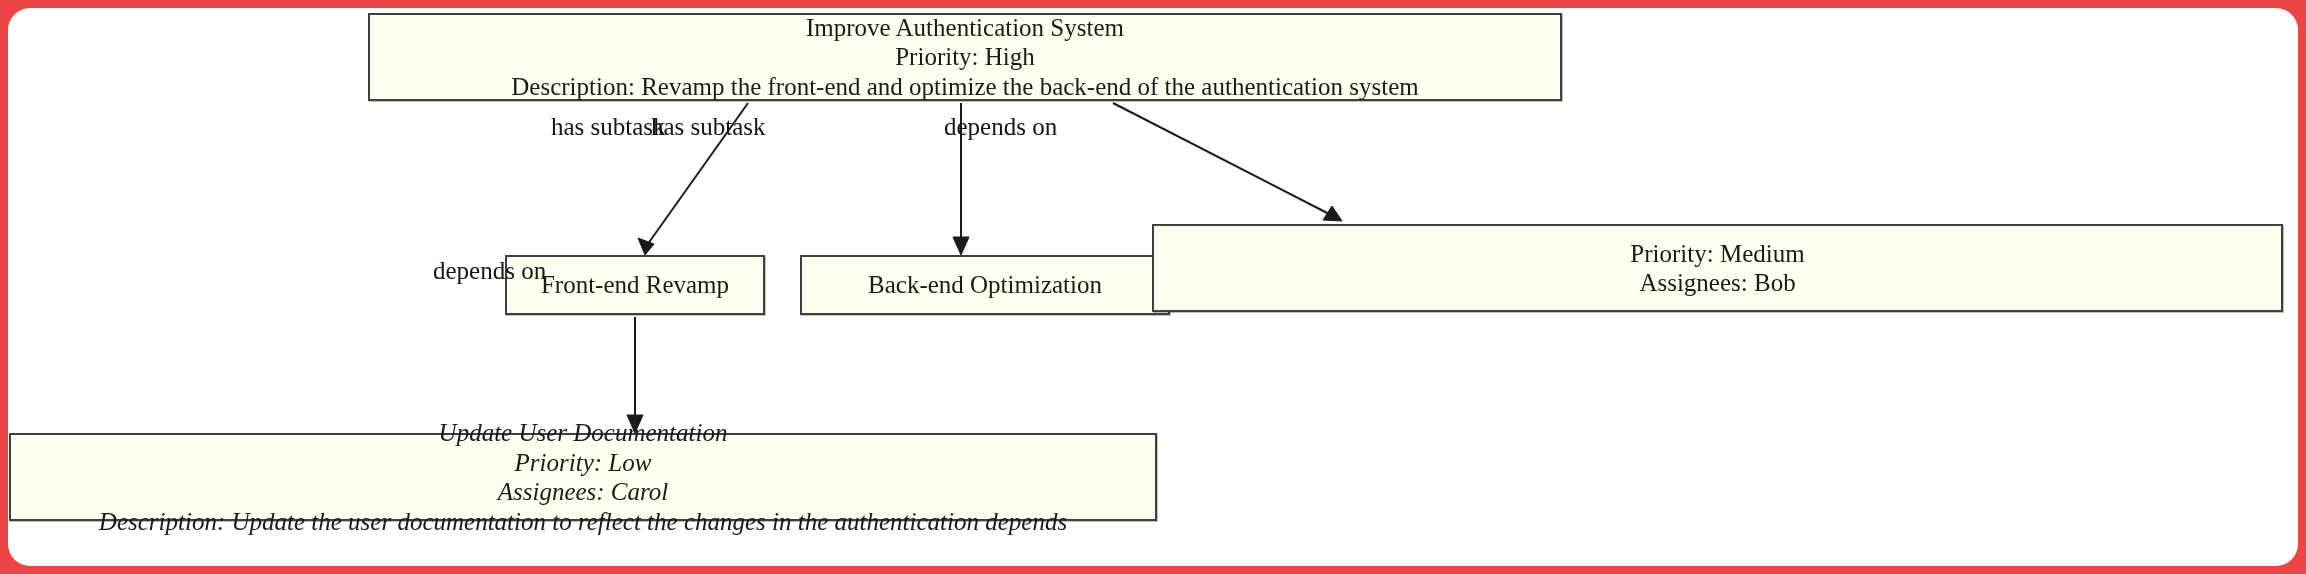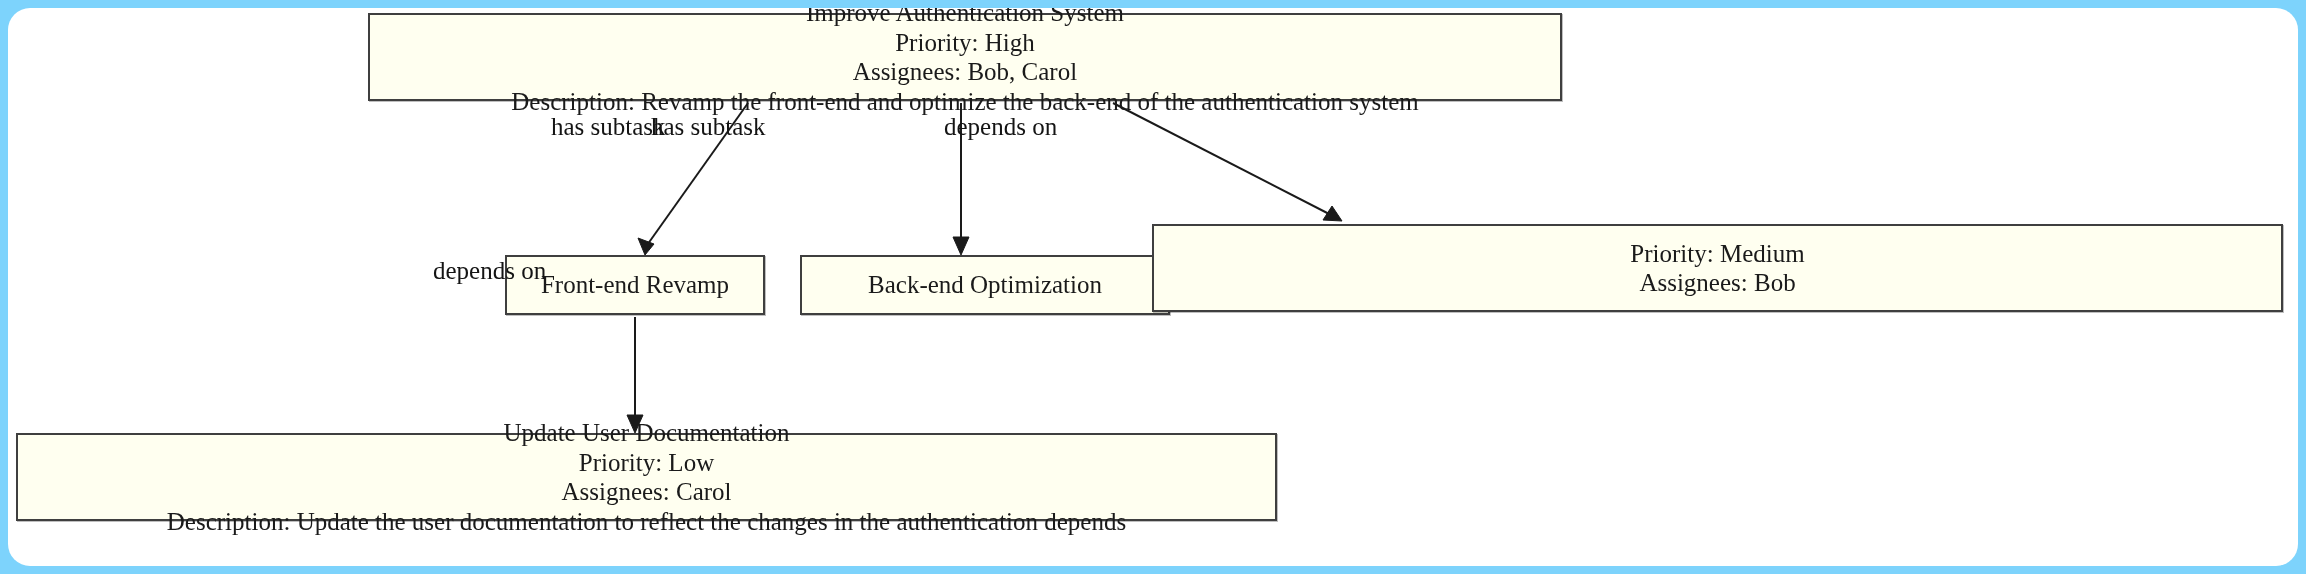--- a/index.html
+++ b/index.html
@@ -9,21 +9,21 @@
     background: #ebebe3;
     width: 2306px;
     height: 574px;
     overflow: hidden;
     font-family: "Liberation Serif", "DejaVu Serif", serif;
   }
   #page {
     position: relative;
     width: 2306px;
     height: 574px;
-    background: #7dd3fc;
+    background: #ef4444;
   }
   #canvas {
     position: absolute;
     left: 8px;
     top: 8px;
     width: 2290px;
     height: 558px;
     background: #ffffff;
     border-radius: 22px;
     overflow: hidden;
@@ -69,21 +69,21 @@
     pointer-events: none;
   }
   svg.edges path, svg.edges line { stroke: #1a1a1a; stroke-width: 2; fill: none; }
   svg.edges polygon { fill: #1a1a1a; stroke: #1a1a1a; stroke-width: 1; }
 
   
   #node-improve-auth      { left: 360px;  top: 5px;   width: 1194px; height: 88px; }
   #node-frontend-revamp   { left: 497px;  top: 247px; width: 260px;  height: 60px; }
   #node-backend-opt       { left: 792px;  top: 247px; width: 370px;  height: 60px; }
   #node-integrate-billing { left: 1144px; top: 216px; width: 1131px; height: 88px; }
-  #node-update-docs       { left: 8px;    top: 425px; width: 1261px; height: 88px; }
+  #node-update-docs       { left: 1px;    top: 425px; width: 1148px; height: 88px; font-style: italic; }
 
   
   #label-has-subtask-1 { left: 543px;  top: 105px; }
   #label-has-subtask-2 { left: 643px;  top: 105px; }
   #label-depends-on-1  { left: 936px;  top: 105px; }
   #label-depends-on-2  { left: 425px;  top: 249px; }
 </style>
 </head>
 <body>
 
@@ -110,21 +110,20 @@
 
         <g>
           <path d="M 627,309 L 627,416"></path>
           <polygon points="627,425 619,407 635,407"></polygon>
         </g>
       </svg>
 
       <div class="node" id="node-improve-auth">
         <span class="line">Improve Authentication System</span>
         <span class="line">Priority: High</span>
-        <span class="line">Assignees: Bob, Carol</span>
         <span class="line">Description: Revamp the front-end and optimize the back-end of the authentication system</span>
       </div>
 
       <div class="node" id="node-frontend-revamp">
         <span class="line">Front-end Revamp</span>
       </div>
 
       <div class="node" id="node-backend-opt">
         <span class="line">Back-end Optimization</span>
       </div>

